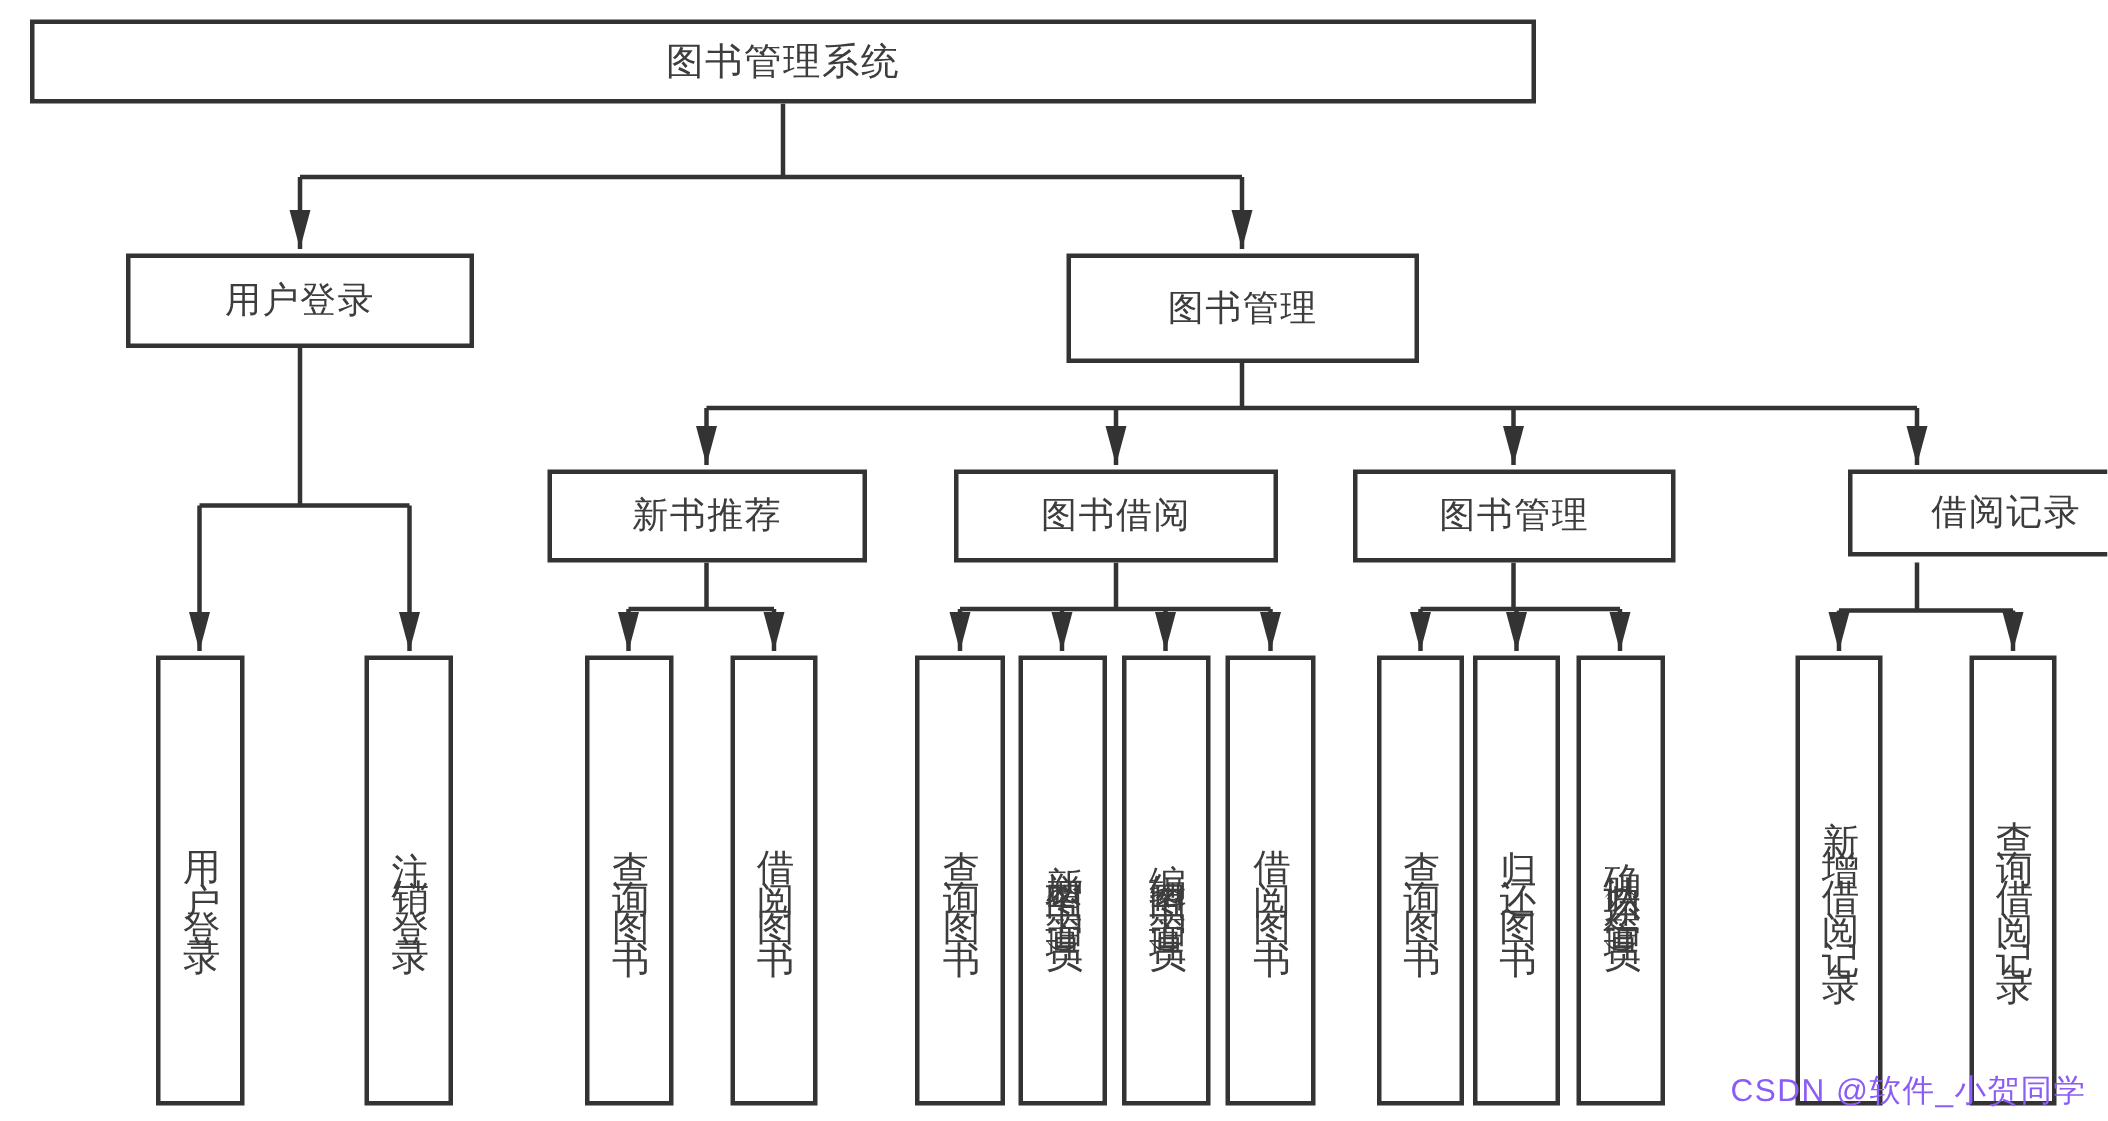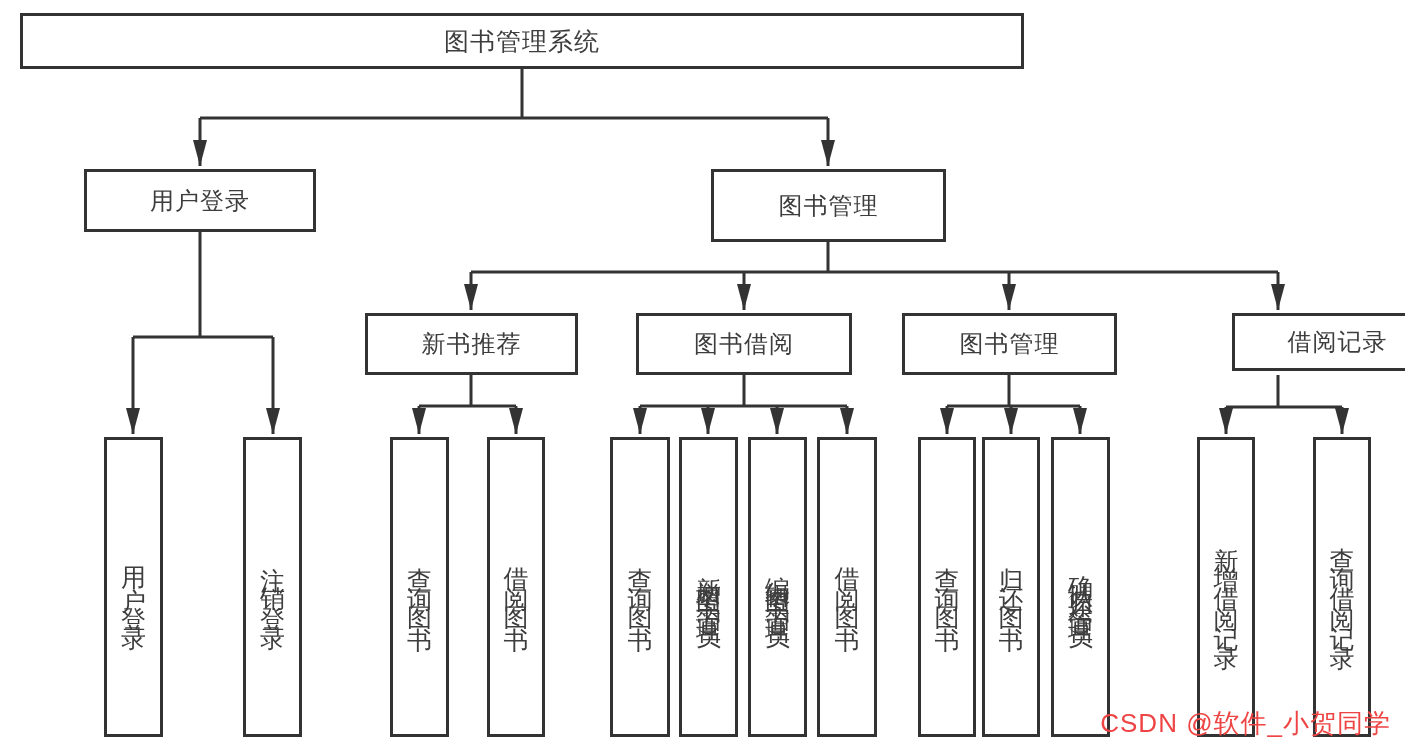--- a/index.html
+++ b/index.html
@@ -36,23 +36,23 @@
     color:#3d3d3d;
     font-size:25px;
     line-height:1;
     writing-mode:vertical-rl;
     text-orientation:mixed;
   }
   .watermark{
     position:absolute;
     right:14px;
     bottom:6px;
-    font-size:26px;
+    font-size:21px;
     letter-spacing:1px;
-    color:#ef4444;
+    color:#8b5cf6;
     z-index:3;
     white-space:nowrap;
   }
 </style>
 </head>
 <body>
 
 <div class="canvas">
 
   <svg class="connector-layer" width="1405" height="747" viewBox="0 0 1405 747">

